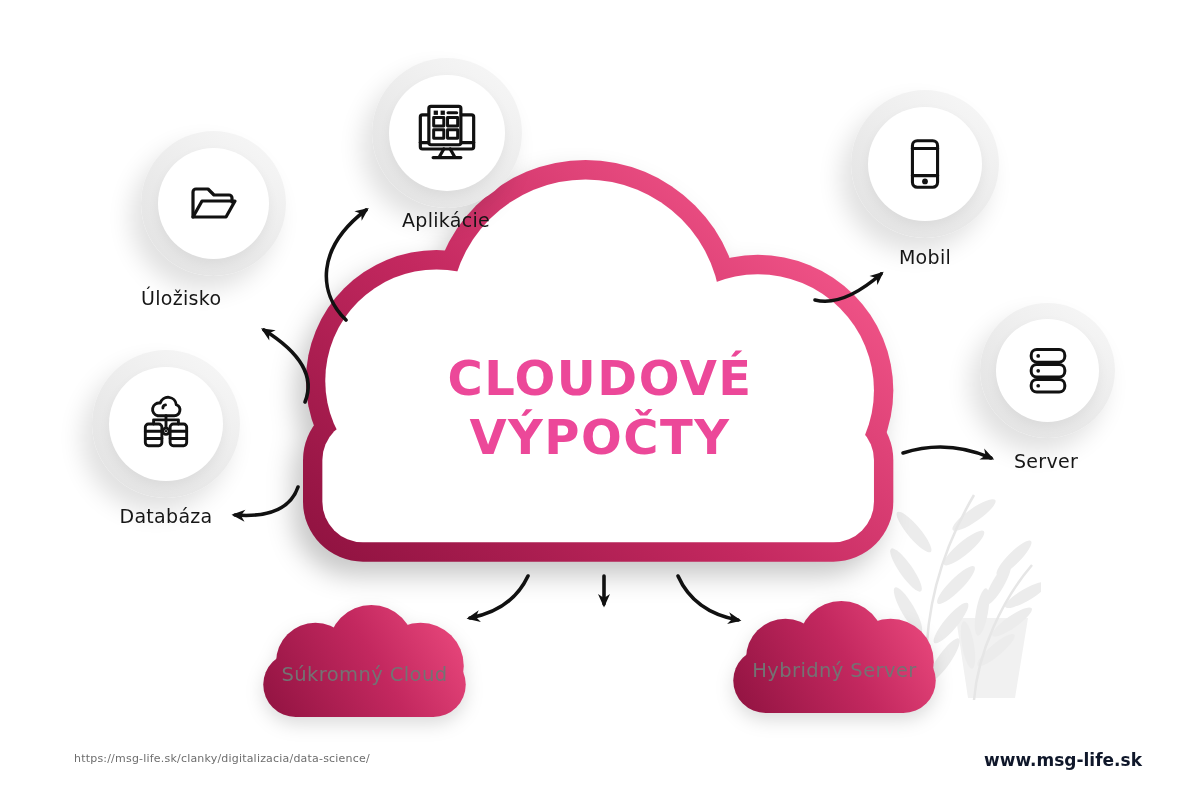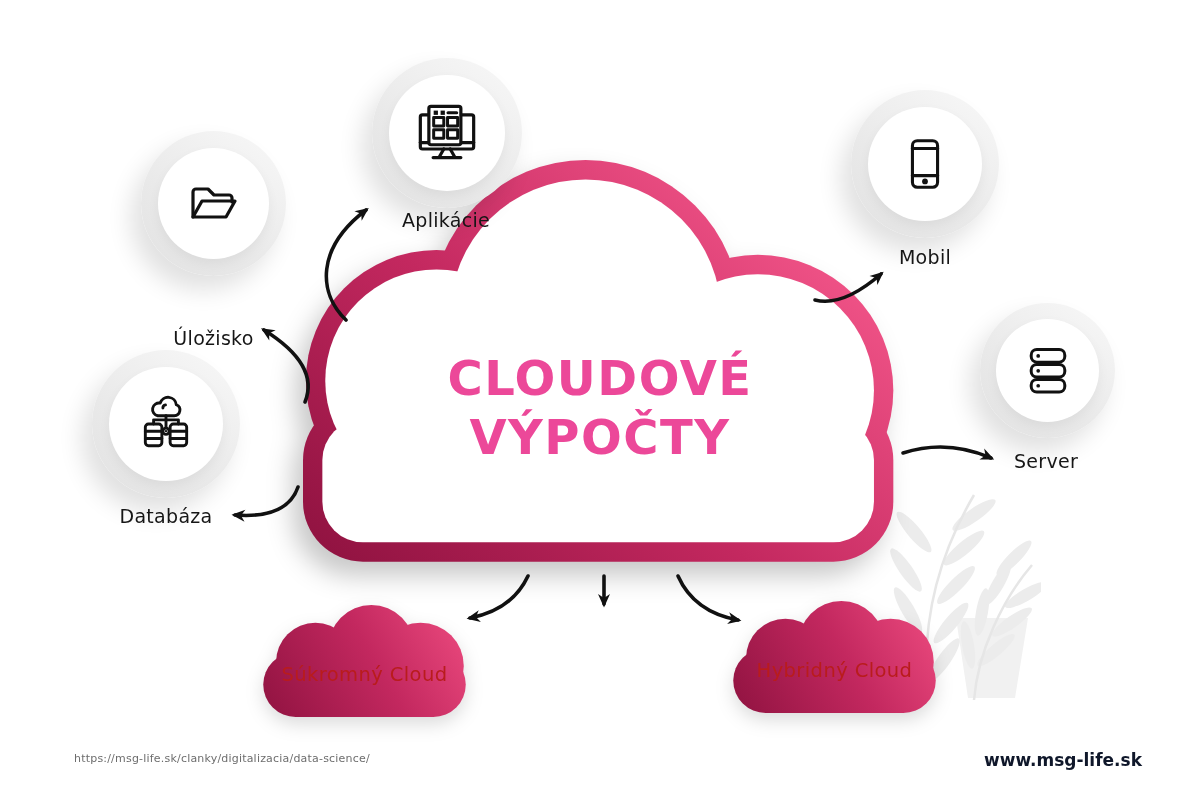--- a/index.html
+++ b/index.html
@@ -22,21 +22,21 @@
   #badge-aplikacie{left:372px;top:58px;width:150px;height:150px;}
   #badge-ulozisko{left:141px;top:131px;width:145px;height:145px;}
   #badge-databaza{left:92px;top:350px;width:148px;height:148px;}
   #badge-mobil{left:851px;top:90px;width:148px;height:148px;}
   #badge-server{left:980px;top:303px;width:135px;height:135px;}
   .badge svg{display:block;}
 
   
   .node-label{position:absolute;font-size:19px;font-weight:500;letter-spacing:.3px;z-index:3;}
   #label-aplikacie{left:394px;top:209px;margin-left:8px;}
-  #label-ulozisko{left:141px;top:287px;width:145px;text-align:center;margin-top:40px;}
+  #label-ulozisko{left:141px;top:287px;width:145px;text-align:left;}
   #label-databaza{left:92px;top:505px;width:148px;text-align:center;}
   #label-mobil{left:851px;top:246px;width:148px;text-align:center;}
   #label-server{left:1014px;top:450px;}
 
   
   .main-cloud{
     position:absolute;left:303px;top:158px;z-index:2;
     filter:drop-shadow(-10px 14px 13px rgba(0,0,0,.22));
   }
   .main-title{
@@ -50,21 +50,21 @@
   .arrow path{fill:none;stroke:#111;stroke-width:3.6;stroke-linecap:round;}
 
   
   .scloud{position:absolute;width:207px;height:116px;z-index:4;
     filter:drop-shadow(0 7px 9px rgba(0,0,0,.14));}
   #cloud-sukromny{left:261px;top:603px;}
   #cloud-verejny{left:496px;top:611px;}
   #cloud-hybridny{left:731px;top:599px;}
   .cloud-label{
     position:absolute;left:0;right:0;text-align:center;top:60px;
-    color:#b91c1c;font-size:19.5px;font-weight:500;letter-spacing:.4px;
+    color:#737373;font-size:19.5px;font-weight:500;letter-spacing:.4px;
   }
   #cloud-verejny .cloud-label{top:63px;}
 
   
   .watermark{position:absolute;left:856px;top:460px;z-index:1;}
 
   
   .footer-url{position:absolute;left:74px;top:752px;font-size:11px;color:#6d6d6d;letter-spacing:.2px;z-index:6;}
   .footer-site{position:absolute;right:58px;top:750px;font-size:17px;font-weight:700;color:#0f172a;z-index:6;}
 </style>
@@ -260,19 +260,19 @@
 
   <div class="scloud" id="cloud-hybridny">
     <svg width="207" height="116" viewBox="0 0 210 118">
       <g fill="url(#scGrad)">
         <circle cx="55" cy="60" r="40"></circle>
         <circle cx="112" cy="46" r="44"></circle>
         <circle cx="162" cy="64" r="44"></circle>
         <rect x="2" y="50" width="206" height="66" rx="33"></rect>
       </g>
     </svg>
-    <div class="cloud-label">Hybridný Cloud</div>
+    <div class="cloud-label">Hybridný Server</div>
   </div>
 
   <div class="footer-url">https://msg-life.sk/clanky/digitalizacia/data-science/</div>
   <div class="footer-site">www.msg-life.sk</div>
 
 </div>
 
 </body></html>

